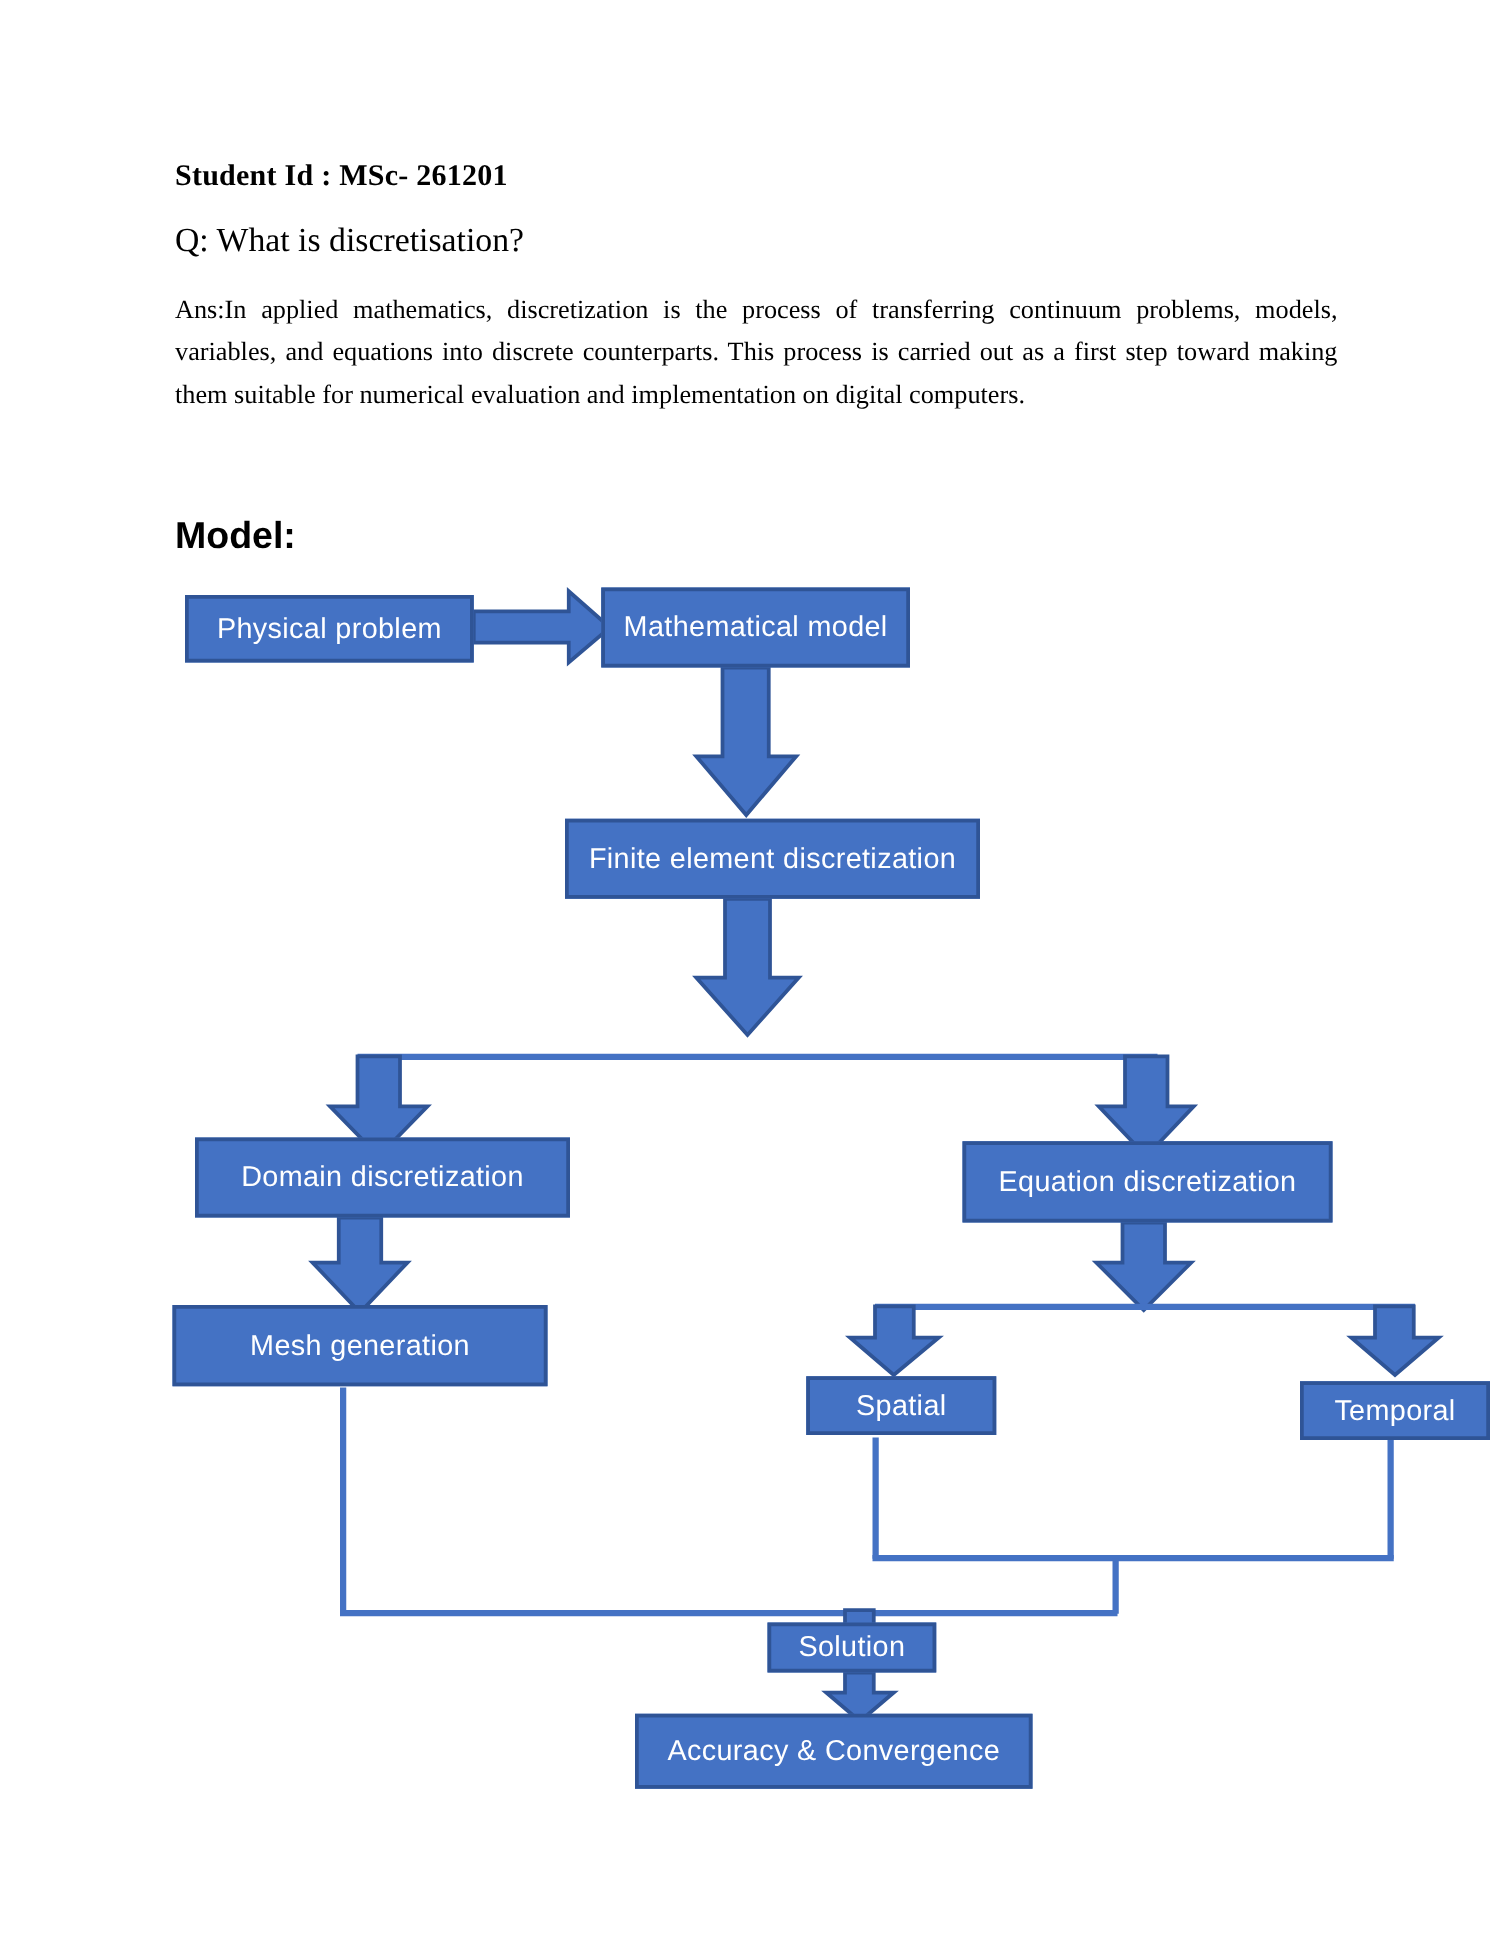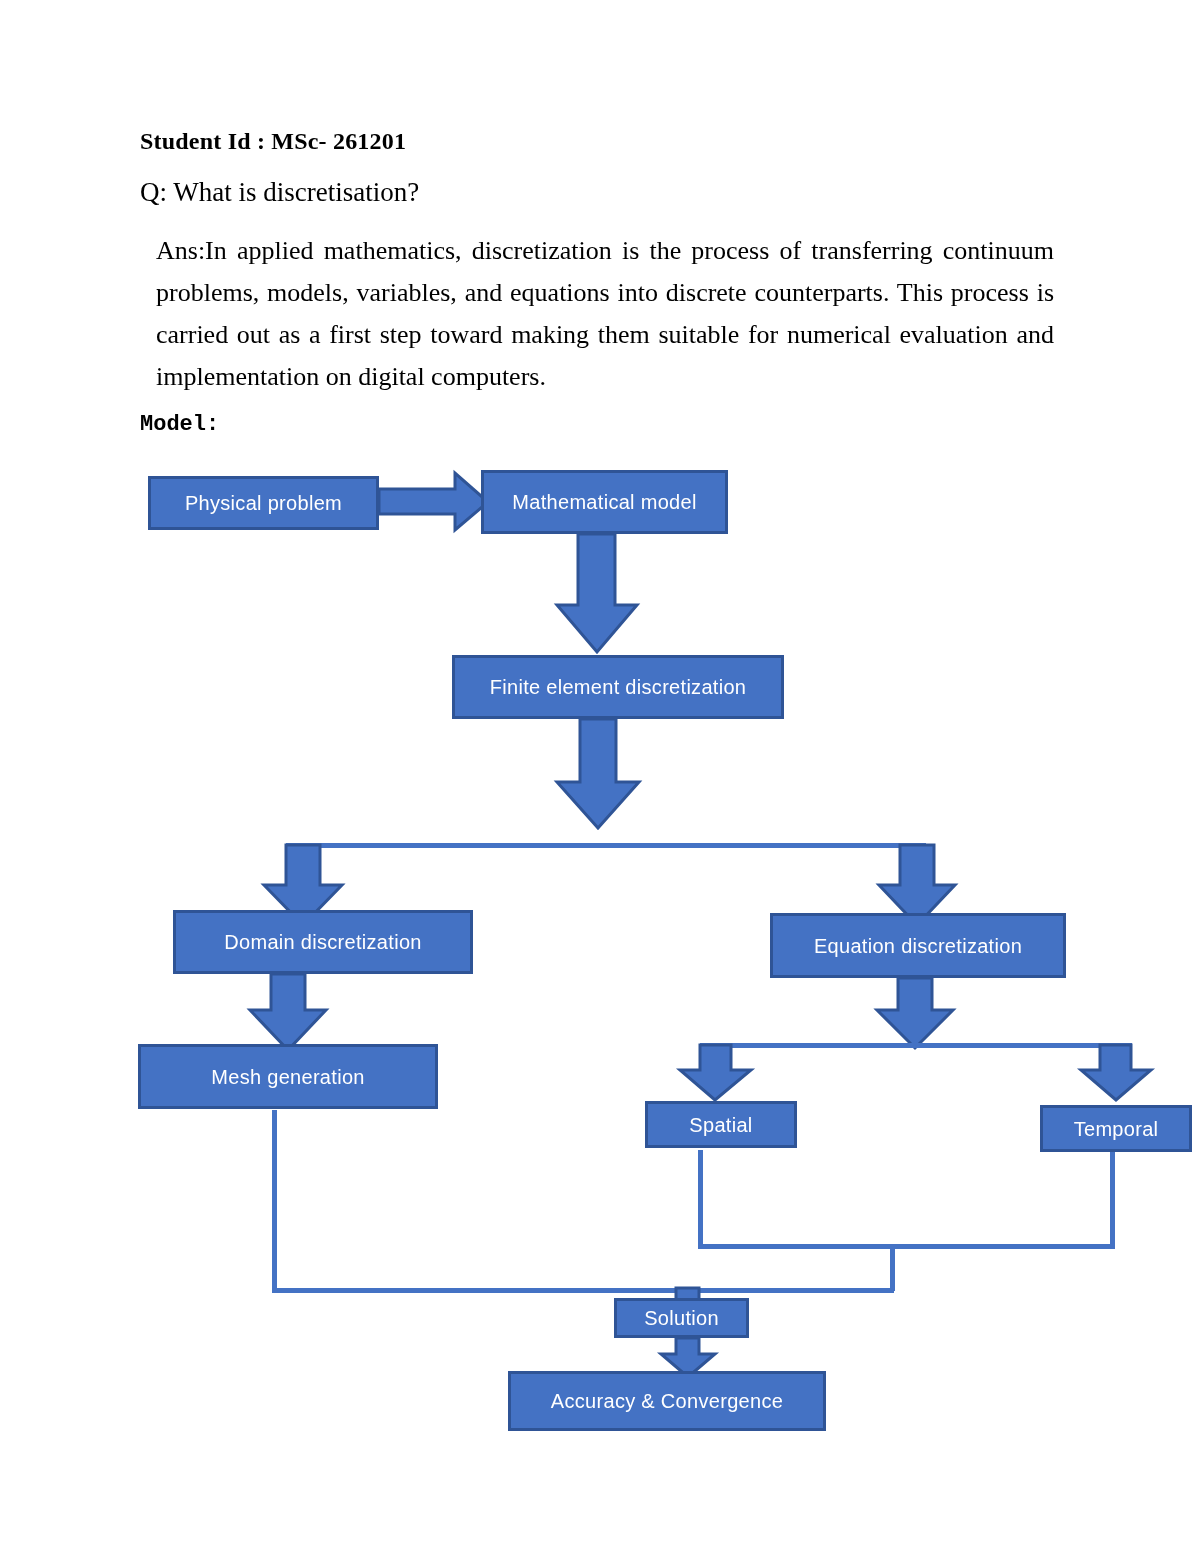--- a/index.html
+++ b/index.html
@@ -30,32 +30,32 @@
     letter-spacing: 0.2px;
     margin: 0 0 22px 0;
     line-height: 1.1;
   }
   .doc-q {
     font-size: 27px;
     margin: 0 0 20px 0;
     line-height: 1.25;
   }
   .doc-ans {
-    font-size: 26px;
-    margin: 16px;
+    font-size: 21px;
+    margin: 0;
     line-height: 1.62;
     text-align: justify;
   }
   .model-label {
     position: absolute;
     left: 140px;
     top: 412px;
-    font-family: Liberation Mono, monospace;
+    font-family: Liberation Sans, sans-serif;
     font-weight: bold;
-    font-size: 22px;
+    font-size: 30px;
   }
 
   
   #diagram {
     position: absolute;
     left: 0;
     top: 0;
     width: 1200px;
     height: 1553px;
     pointer-events: none;
@@ -65,21 +65,21 @@
   .node {
     position: absolute;
     box-sizing: border-box;
     background: #4472C4;
     border: 3px solid #2F5496;
     display: flex;
     align-items: center;
     justify-content: center;
     color: #ffffff;
     font-family: "Liberation Sans", sans-serif;
-    font-size: 20px;
+    font-size: 23px;
     letter-spacing: 0.3px;
     text-align: center;
     line-height: 1.1;
     white-space: nowrap;
   }
   .node-lbl {
     display: block;
     pointer-events: none;
   }
 </style>
@@ -137,21 +137,21 @@
 </div>
 
 <div class="node" style="left:481px; top:470px; width:247px; height:64px;">
   <span class="node-lbl">Mathematical model</span>
 </div>
 
 <div class="node" style="left:452px; top:655px; width:332px; height:64px;">
   <span class="node-lbl">Finite element discretization</span>
 </div>
 
-<div class="node" style="left:156px; top:910px; width:300px; height:64px;margin-left:17px;">
+<div class="node" style="left:156px; top:910px; width:300px; height:64px;">
   <span class="node-lbl">Domain  discretization</span>
 </div>
 
 <div class="node" style="left:770px; top:913px; width:296px; height:65px;">
   <span class="node-lbl">Equation discretization</span>
 </div>
 
 <div class="node" style="left:138px; top:1044px; width:300px; height:65px;">
   <span class="node-lbl">Mesh generation</span>
 </div>

